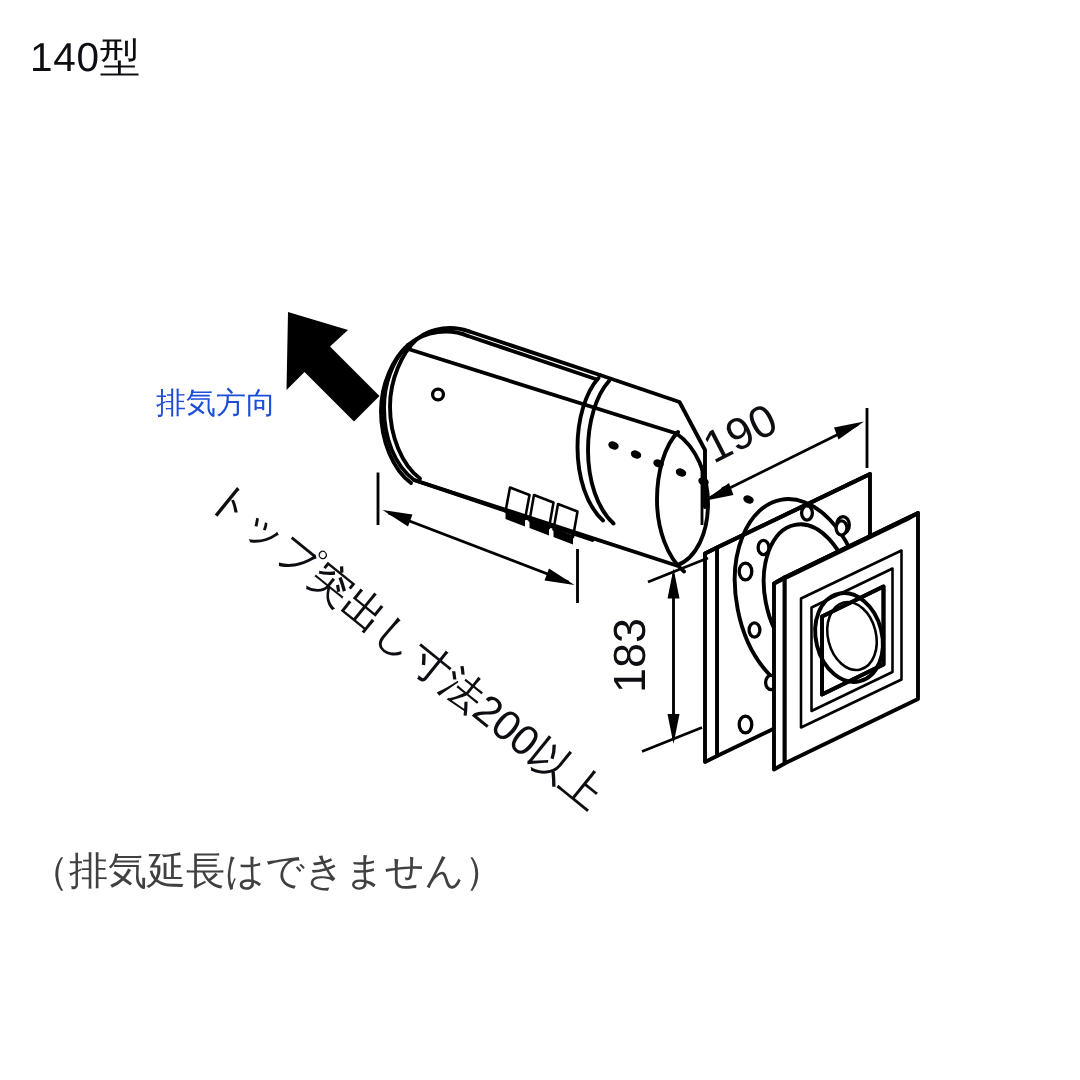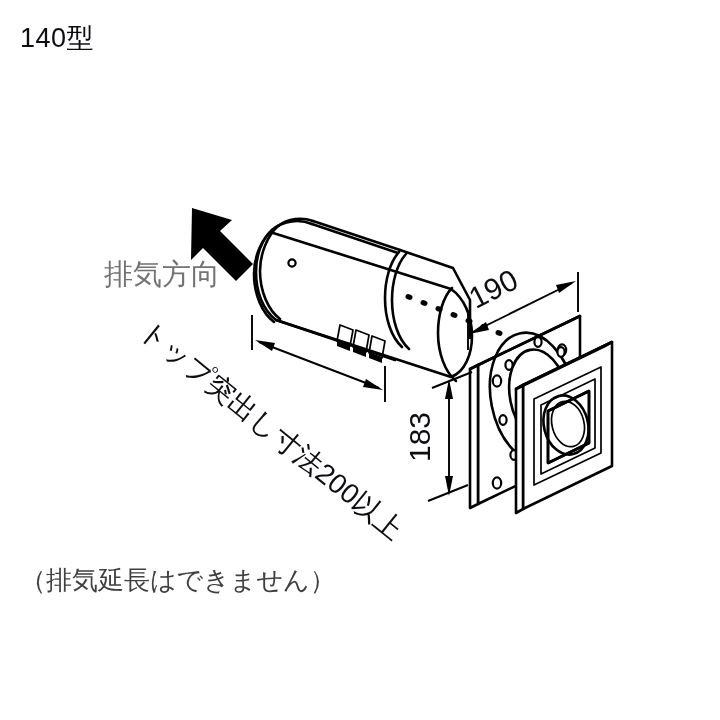--- a/index.html
+++ b/index.html
@@ -84,22 +84,22 @@
   .dimlabel {
     font-family: "Liberation Sans", sans-serif;
     font-size: 30px;
     fill: #0d0d12;
   }
   .lbl-exhaust {
     position: absolute;
     left: 104px;
     top: 255px;
     font-family: "Liberation Sans", sans-serif;
-    font-size: 29px;
-    color: #737373;
+    font-size: 20px;
+    color: #1d4ed8;
     white-space: nowrap;
   }
   .lbl-rot {
     position: absolute;
     left: 155px;
     top: 312px;
     font-family: "Liberation Sans", sans-serif;
     font-size: 28px;
     color: #0d0d12;
     white-space: nowrap;

